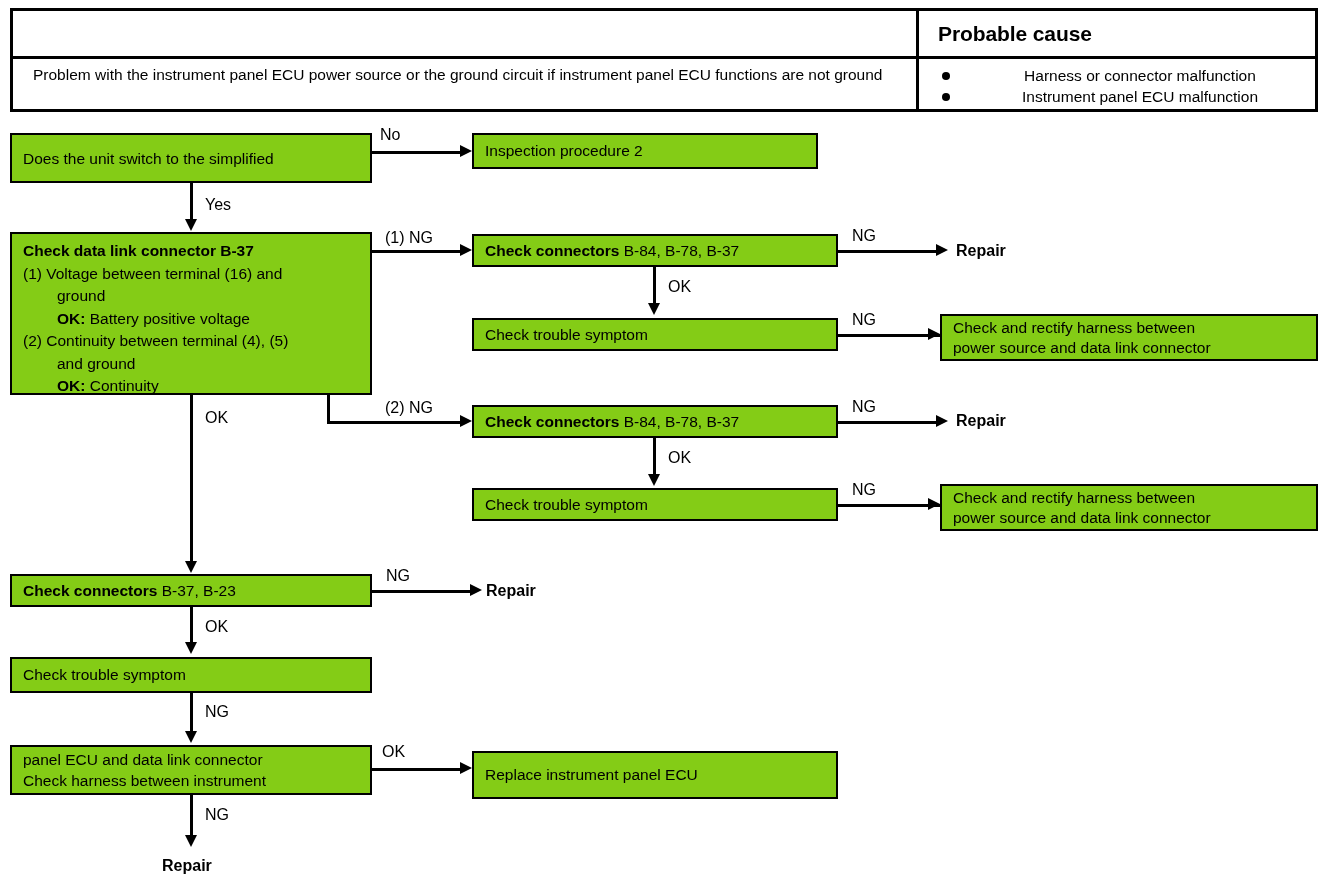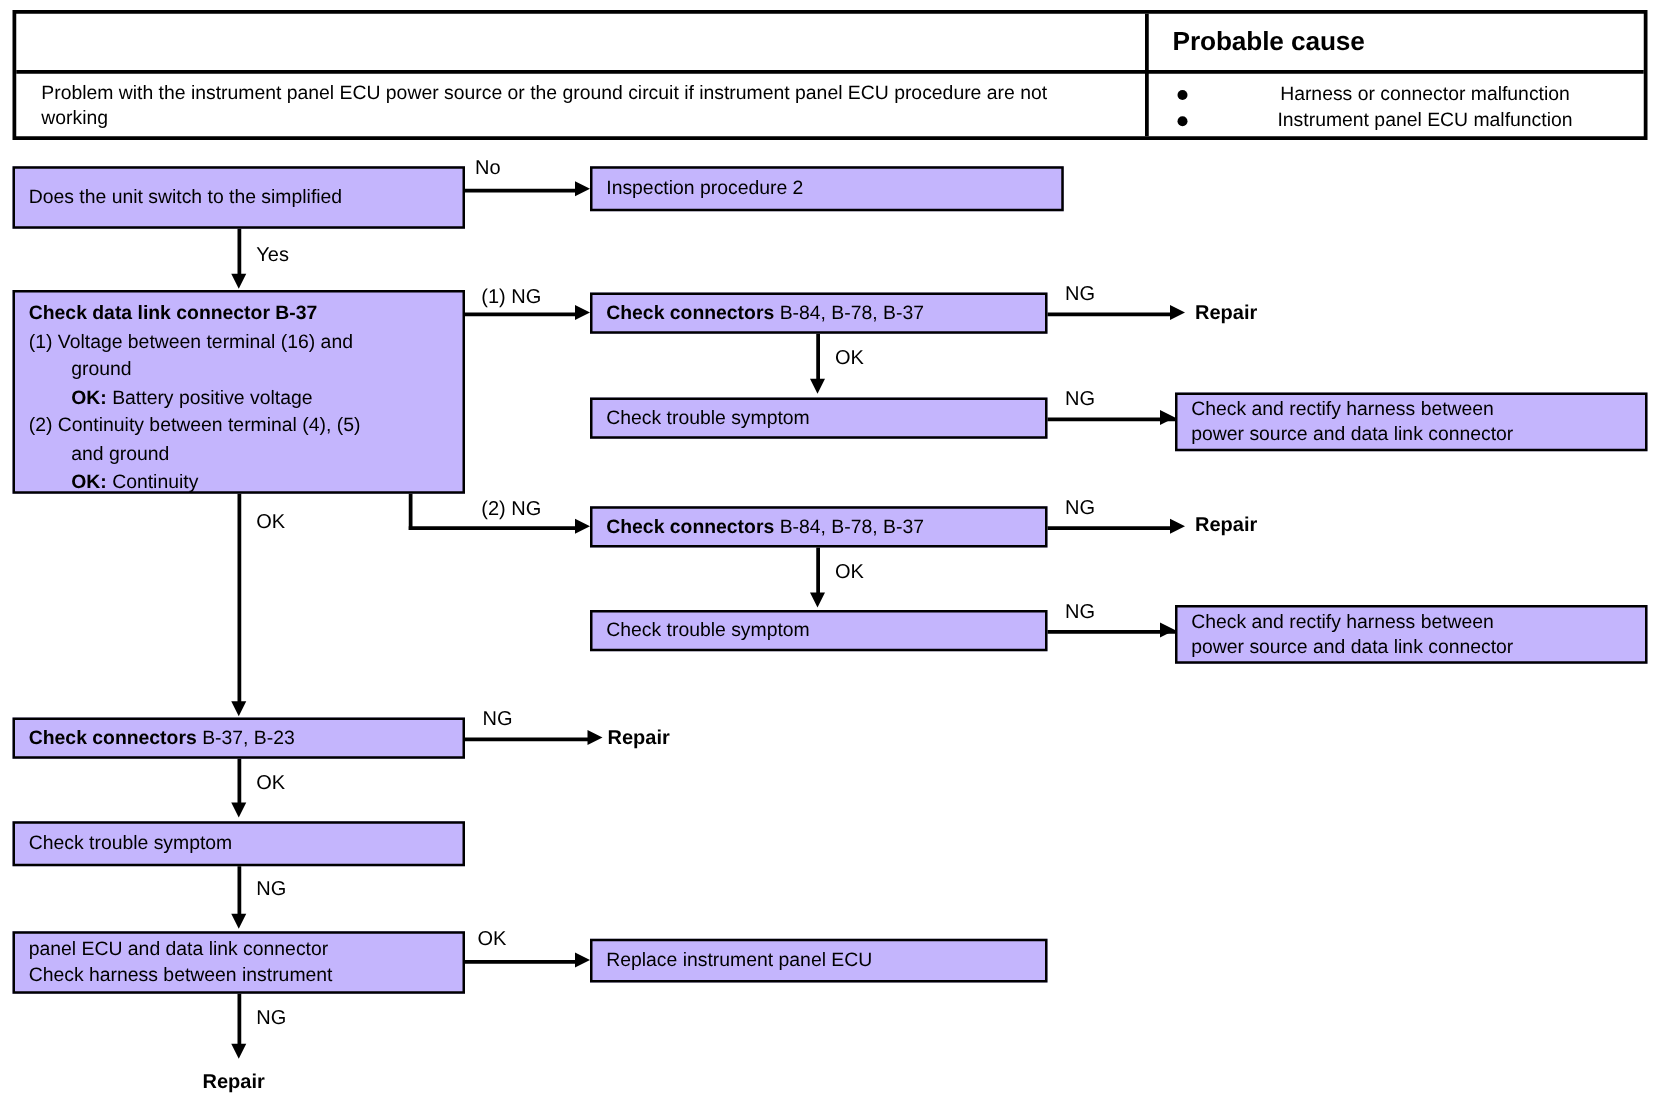--- a/index.html
+++ b/index.html
@@ -17,21 +17,21 @@
   .hdr-hline{position:absolute;left:0;top:45px;width:100%;height:3px;background:#000;}
   .hdr-title{position:absolute;font-weight:bold;font-size:21px;letter-spacing:-0.1px;white-space:nowrap;}
   #header-symptom-title{left:20px;top:11px;}
   #header-cause-title{left:925px;top:11px;}
   #header-symptom-body{position:absolute;left:20px;top:54px;width:860px;font-size:15.5px;line-height:20px;}
   #header-cause-list{position:absolute;left:925px;top:54px;width:370px;font-size:15.5px;line-height:21px;}
   #header-cause-list .li{position:relative;padding-left:34px;white-space:nowrap;text-align:center;}
   #header-cause-list .li .bullet{position:absolute;left:4px;top:7px;width:8px;height:8px;background:#000;border-radius:50%;}
 
   
-  .box{border:2.5px solid #000;background:#c4b5fd;}
+  .box{border:2.5px solid #000;background:#84cc16;}
   .box .txt{position:absolute;left:11px;right:8px;top:50%;transform:translateY(-50%);
             font-size:15.5px;line-height:20px;}
   .box .txt.top{top:6px;transform:none;}
   .bold{font-weight:bold;}
 
   
   .plain{position:absolute;font-size:16px;font-weight:bold;white-space:nowrap;}
   
   .elabel{position:absolute;font-size:16px;white-space:nowrap;}
 
@@ -50,21 +50,21 @@
 </style>
 </head>
 <body>
 
 <div class="abs" id="header-table">
   <div class="hdr-hline"></div>
   <div class="hdr-divider"></div>
 
   <div class="hdr-title" id="header-cause-title">Probable cause</div>
 
-  <div id="header-symptom-body">Problem with the instrument panel ECU power source or the ground circuit if instrument panel ECU procedure  are  not  working</div>
+  <div id="header-symptom-body">Problem with the instrument panel ECU power source or the ground circuit if instrument panel ECU functions  are  not  ground</div>
 
   <div id="header-cause-list">
     <div class="li">
       <span class="bullet"></span>
       <span>Harness  or  connector  malfunction</span>
     </div>
     <div class="li">
       <span class="bullet"></span>
       <span>Instrument   panel  ECU  malfunction</span>
     </div>
@@ -74,21 +74,21 @@
 <div class="abs box" id="box-unit-switch" style="left:10px;top:133px;width:362px;height:50px;">
   <div class="txt" style="line-height:21px;">
     <div>Does  the  unit  switch  to  the  simplified</div>
   </div>
 </div>
 
 <div class="abs hline" style="left:372px;top:151px;width:90px;"></div>
 <div class="abs arrow-r" style="left:460px;top:145px;"></div>
 <div class="abs elabel" style="left:380px;top:126px;">No</div>
 
-<div class="abs box" id="box-inspection" style="left:472px;top:133px;width:379px;height:36px;">
+<div class="abs box" id="box-inspection" style="left:472px;top:133px;width:346px;height:36px;">
   <div class="txt">Inspection procedure 2</div>
 </div>
 
 <div class="abs vline" style="left:190px;top:183px;height:38px;"></div>
 <div class="abs arrow-d" style="left:185px;top:219px;"></div>
 <div class="abs elabel" style="left:205px;top:196px;">Yes</div>
 
 <div class="abs box" id="box-check-dlc" style="left:10px;top:232px;width:362px;height:163px;">
   <div class="txt top" style="font-size:15.5px;line-height:22.5px;">
     <div class="line bold">Check data link connector B-37</div>
@@ -210,20 +210,20 @@
   <div class="txt" style="line-height:21px;">
     <div>panel ECU and data link connector</div>
     <div>Check   harness   between   instrument</div>
   </div>
 </div>
 
 <div class="abs hline" style="left:372px;top:768px;width:92px;"></div>
 <div class="abs arrow-r" style="left:460px;top:762px;"></div>
 <div class="abs elabel" style="left:382px;top:743px;">OK</div>
 
-<div class="abs box" id="box-replace-ecu" style="left:472px;top:751px;width:366px;height:35px;">
+<div class="abs box" id="box-replace-ecu" style="left:472px;top:751px;width:366px;height:48px;">
   <div class="txt">Replace instrument panel ECU</div>
 </div>
 
 <div class="abs vline" style="left:190px;top:795px;height:42px;"></div>
 <div class="abs arrow-d" style="left:185px;top:835px;"></div>
 <div class="abs elabel" style="left:205px;top:806px;">NG</div>
 <div class="abs plain" style="left:162px;top:857px;">Repair</div>
 
 </body></html>

